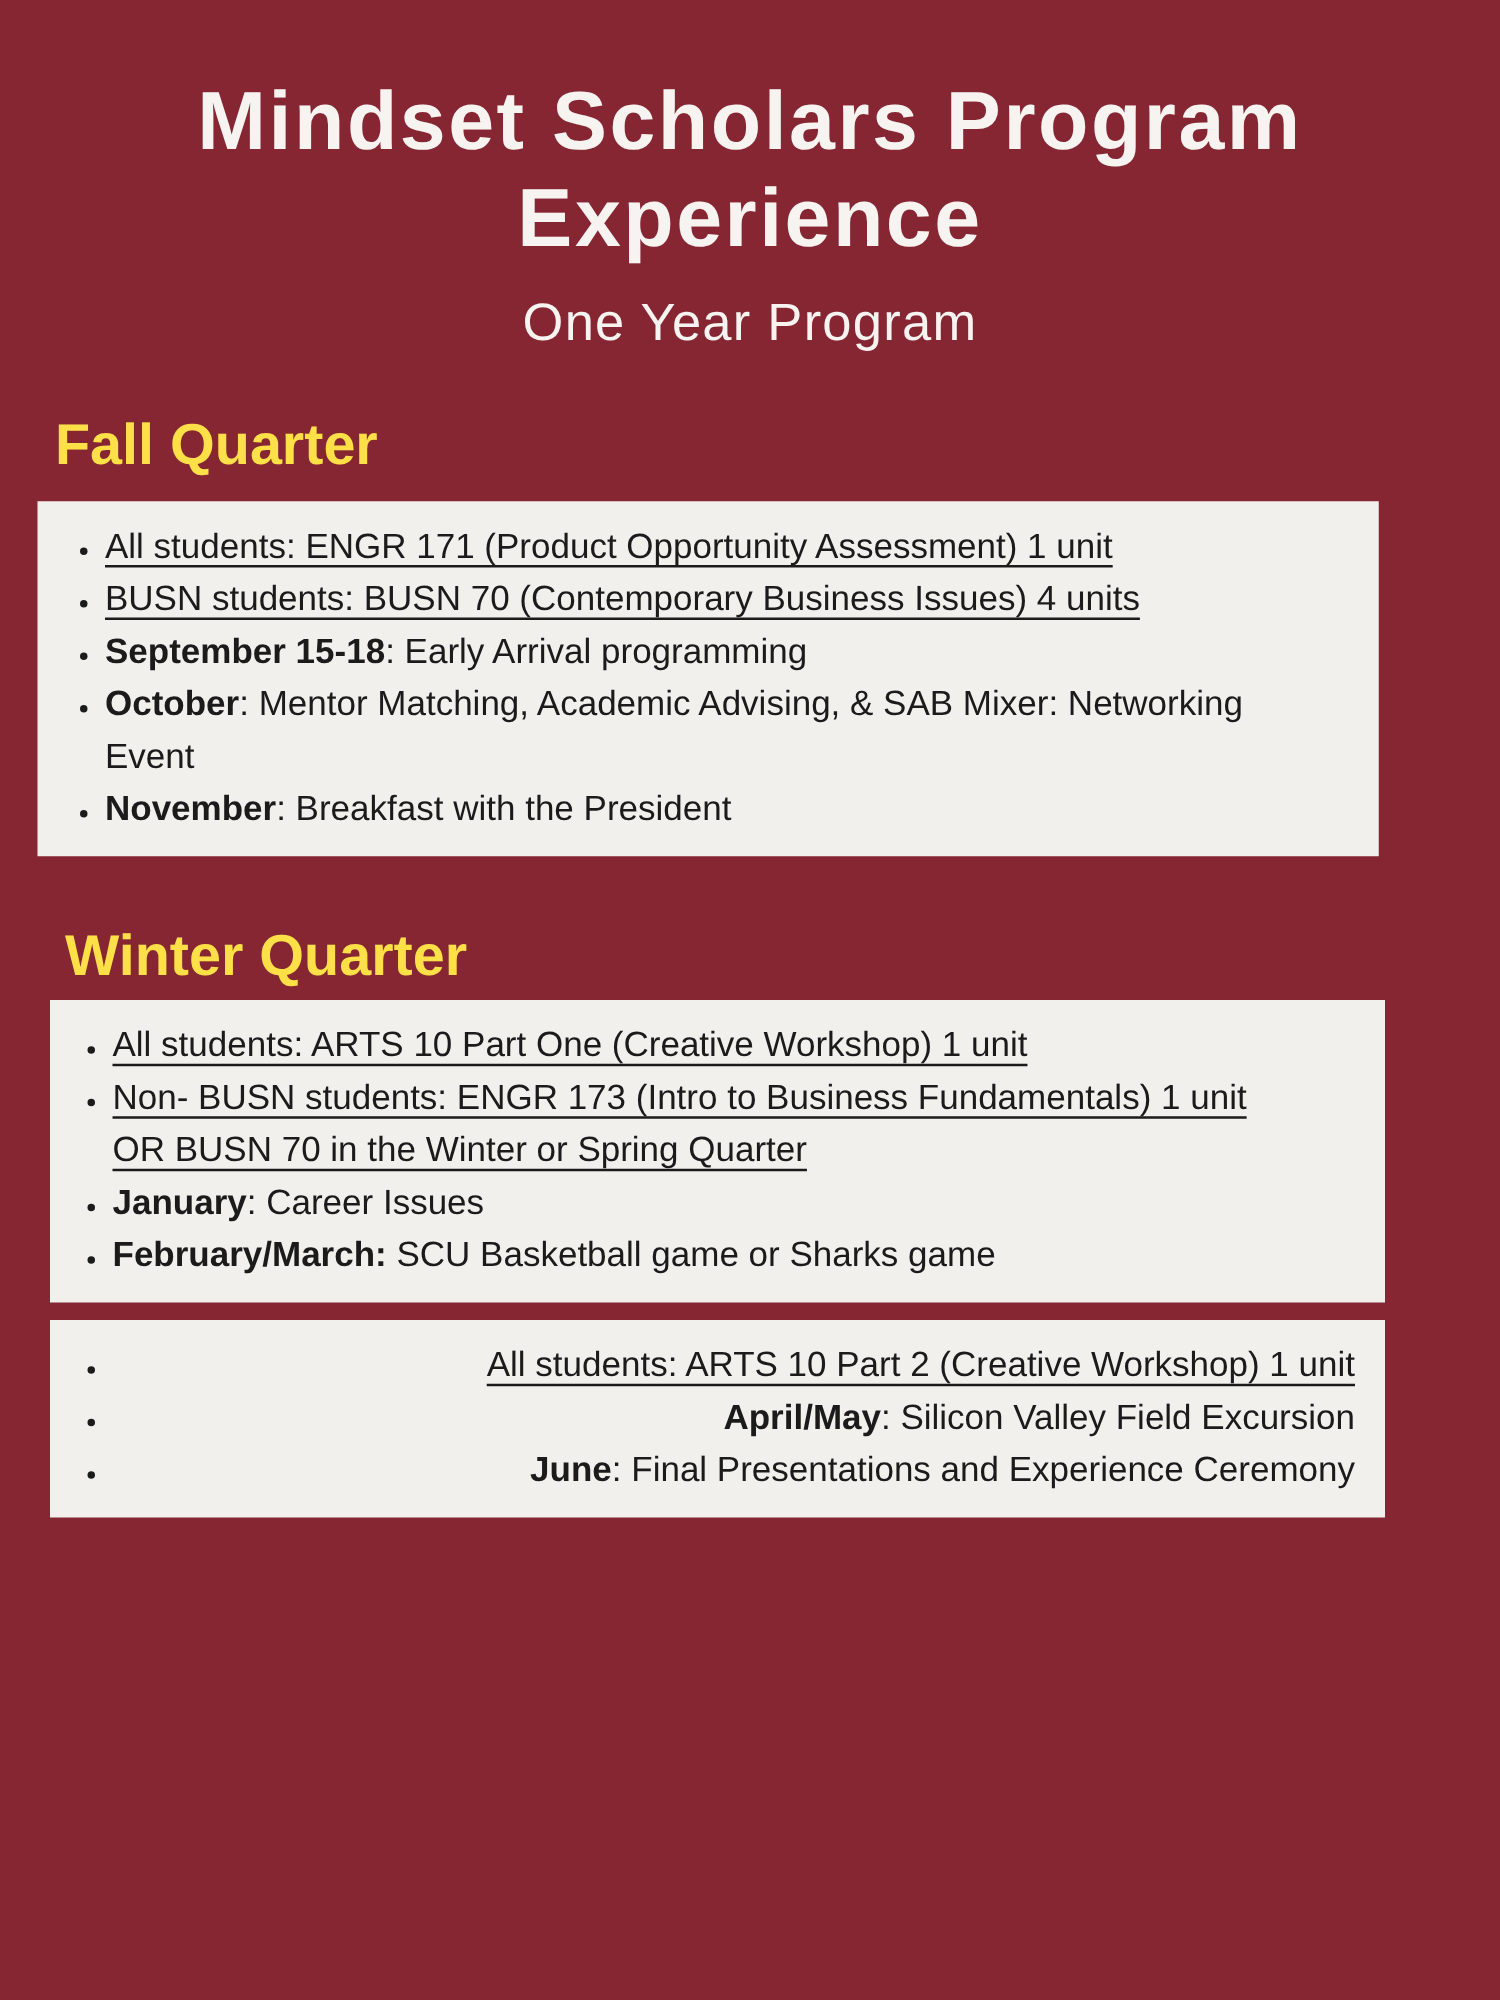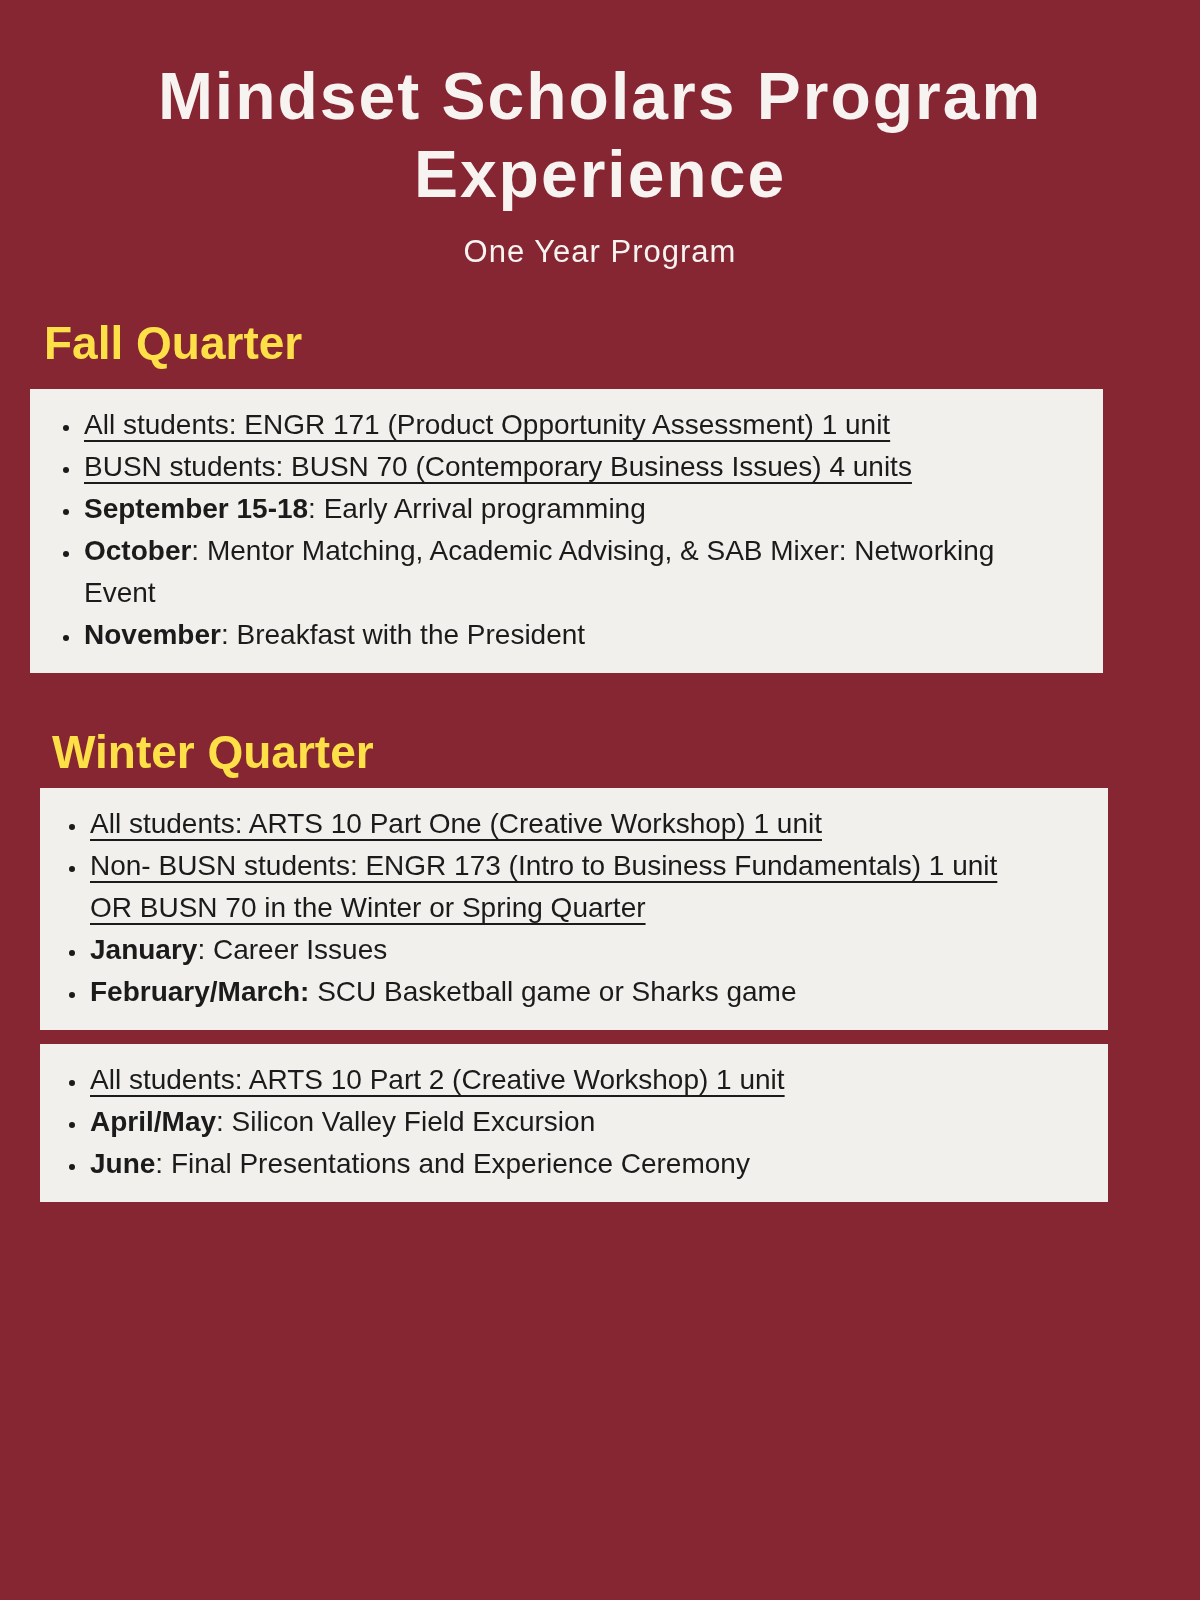--- a/index.html
+++ b/index.html
@@ -11,21 +11,21 @@
     overflow:hidden;
   }
   .page{width:1200px;height:1600px;box-sizing:border-box;padding-top:58px;}
 
   
   .hdr{text-align:center;color:#F6F3F1;}
   .hdr h1{
     margin:0 auto;width:1060px;
     font-size:66px;font-weight:bold;line-height:1.18;letter-spacing:2px;
   }
-  .subtitle{margin-top:20px;font-size:31px;letter-spacing:1px;font-weight:400;}
+  .subtitle{margin-top:20px;font-size:42px;letter-spacing:1px;font-weight:400;}
 
   
   .panel{
     background:#F2F0ED;
     font-size:28px;line-height:1.5;
     box-sizing:border-box;
   }
   .early{
     margin:60px 97px 0 30px;
     padding:13px 80px 15px 13px;
@@ -35,21 +35,21 @@
   .sec-h{
     color:#fde047;font-size:46px;font-weight:bold;line-height:1.2;
     margin:0;
   }
   .sec-h.fall{margin:46px 0 0 44px;}
   .sec-h.winter{margin:52px 0 0 52px;}
   .sec-h.spring{margin:56px 0 0 44px;}
 
   .panel.fall{margin:18px 97px 16px 30px;padding:15px 70px 17px 22px;}
   .panel.winter{margin:8px 92px 0 40px;padding:15px 24px 17px 20px;}
-  .panel.spring{margin:14px 92px 0 40px;padding:15px 24px 17px 20px;}
+  .panel.spring{margin:14px 92px 0 40px;padding:15px 24px 17px 20px;text-align:right;}
 
   ul{margin:0;padding:0 0 0 30px;list-style:disc;}
   .panel.winter ul,.panel.spring ul{padding-left:28px;}
   li{padding-left:2px;}
   li::marker{font-size:0.72em;}
 
   li.u .t{
     text-decoration:underline;
     text-decoration-thickness:2px;
     text-underline-offset:6px;

